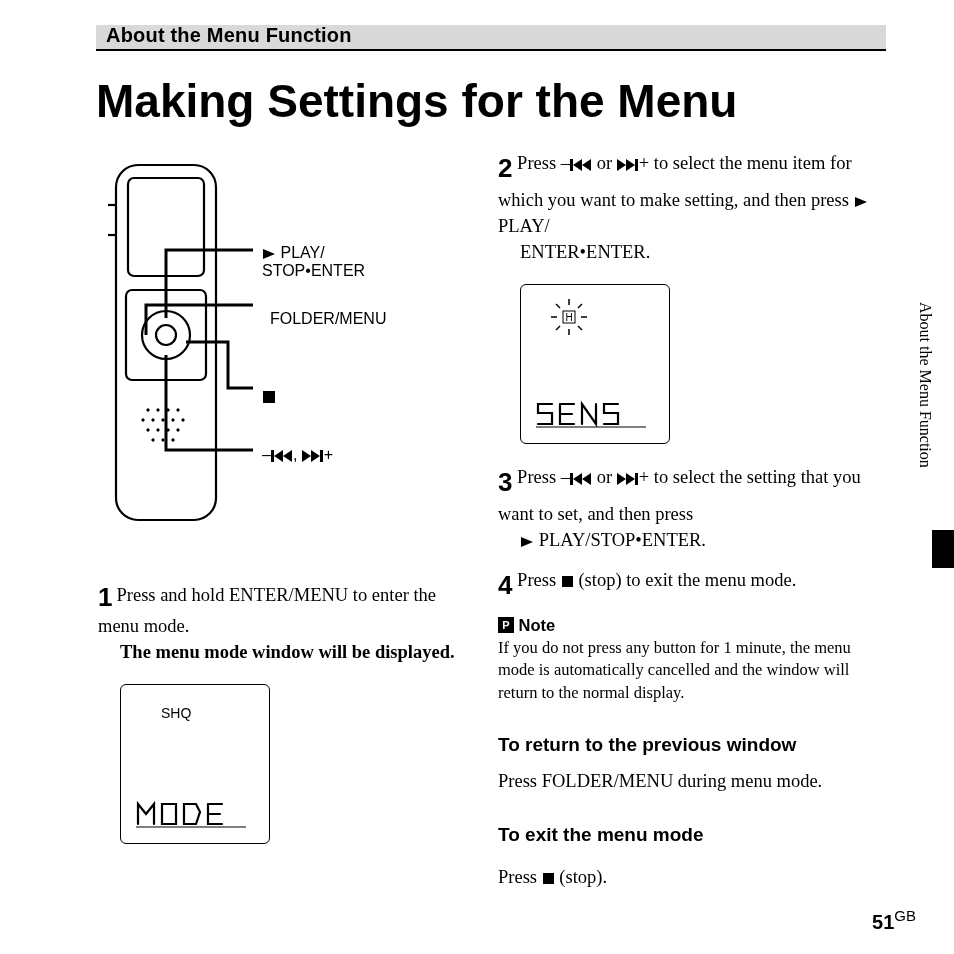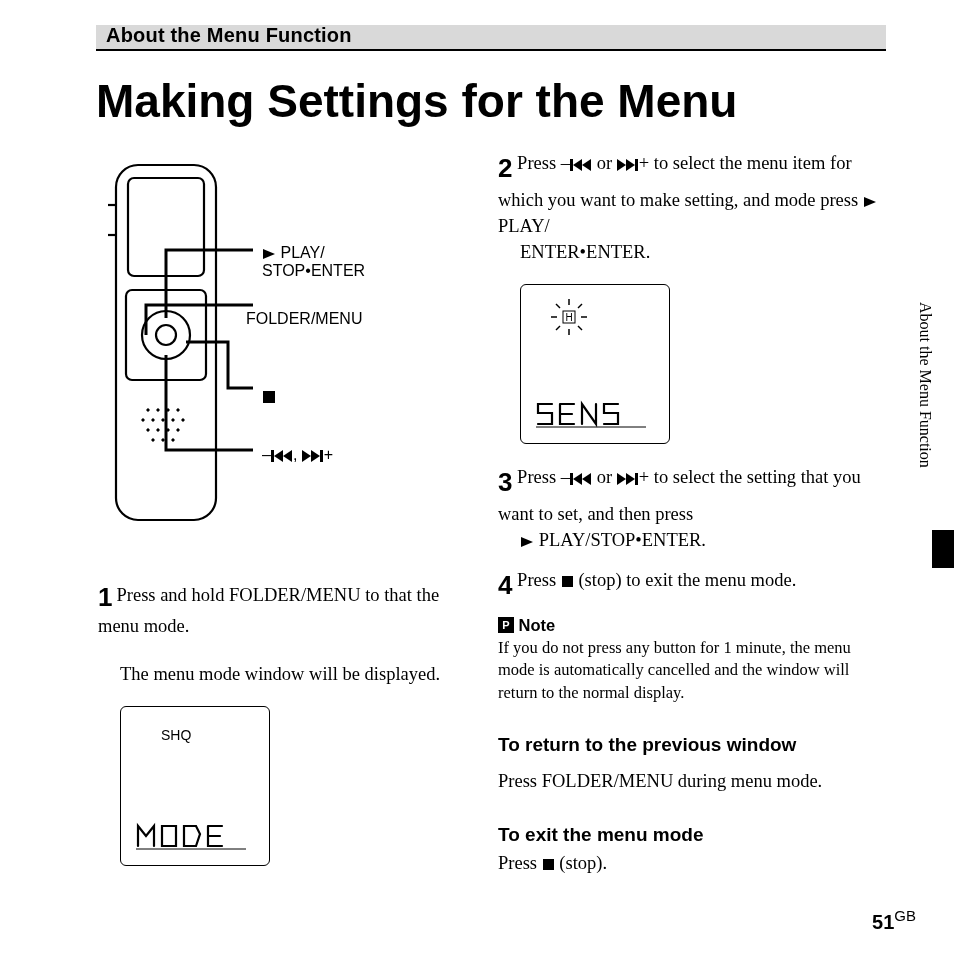--- a/index.html
+++ b/index.html
@@ -212,21 +212,21 @@
       </g>
     </svg>
 
     <div style="position:absolute; left:164px; top:94px;" class="callout-labels">
       <svg class="icon" width="14" height="12">
           <polygon points="1,1 13,6 1,11" fill="#000"></polygon>
         </svg>
       <span>PLAY/</span><br>
       <span>STOP•ENTER</span>
     </div>
-    <div style="position:absolute; left:148px; top:160px;" class="callout-labels">FOLDER/MENU</div>
+    <div style="position:absolute; left:172px; top:160px;" class="callout-labels">FOLDER/MENU</div>
     <div style="position:absolute; left:164px; top:238px;">
       <svg class="icon" width="14" height="14">
           <rect x="1" y="1" width="12" height="12" fill="#000"></rect>
         </svg>
     </div>
     <div style="position:absolute; left:164px; top:296px;" class="callout-labels">
       –<svg class="icon" width="22" height="12">
           <rect x="0" y="0" width="3" height="12" fill="#000"></rect>
           <polygon points="12,0 3,6 12,12" fill="#000"></polygon>
           <polygon points="21,0 12,6 21,12" fill="#000"></polygon>
@@ -234,22 +234,22 @@
       <svg class="icon" width="22" height="12">
           <polygon points="0,0 9,6 0,12" fill="#000"></polygon>
           <polygon points="9,0 18,6 9,12" fill="#000"></polygon>
           <rect x="18" y="0" width="3" height="12" fill="#000"></rect>
         </svg>+
     </div>
   </div>
 
   <div class="step" style="margin-top:32px;">
     <span class="step-num">1</span>
-    <span class="step-text">Press and hold FOLDER/MENU to that the menu mode.</span>
-    <div class="step-text indent" style="margin-top:22px;">The menu mode window will be displayed.</div>
+    <span class="step-text">Press and hold ENTER/MENU to enter the menu mode.</span>
+    <div class="step-text indent" style="margin-top:0;font-weight:bold;">The menu mode window will be displayed.</div>
 
     <div class="lcd-box">
       <div class="lcd-shq">SHQ</div>
       <div class="lcd-seg lcd-underline">
         <svg width="110" height="28" viewBox="0 0 110 28">
           <g stroke="#000" stroke-width="2.2" fill="none" stroke-linecap="round">
 
             <path d="M2 24 L2 4 L10 14 L18 4 L18 24"></path>
 
             <path d="M26 4 L40 4 L40 24 L26 24 Z"></path>
@@ -271,21 +271,21 @@
     <div class="step-text">
       <span class="step-num">2</span>
       <span>Press –</span><svg class="icon" width="22" height="12">
           <rect x="0" y="0" width="3" height="12" fill="#000"></rect>
           <polygon points="12,0 3,6 12,12" fill="#000"></polygon>
           <polygon points="21,0 12,6 21,12" fill="#000"></polygon>
         </svg><span> or </span><svg class="icon" width="22" height="12">
           <polygon points="0,0 9,6 0,12" fill="#000"></polygon>
           <polygon points="9,0 18,6 9,12" fill="#000"></polygon>
           <rect x="18" y="0" width="3" height="12" fill="#000"></rect>
-        </svg><span>+ to select the menu item for which you want to make setting, and mode press </span><svg class="icon" width="14" height="12">
+        </svg><span>+ to select the menu item for which you want to make setting, and then press </span><svg class="icon" width="14" height="12">
           <polygon points="1,1 13,6 1,11" fill="#000"></polygon>
         </svg><span> PLAY/</span>
     </div>
     <div class="step-text indent">ENTER•ENTER.</div>
 
     <div class="lcd-box">
       <div class="lcd-h-container">
         <svg width="40" height="40">
           <g stroke="#000" stroke-width="1.5">
             <line x1="20" y1="2" x2="20" y2="8"></line>
@@ -354,21 +354,21 @@
         <text x="8" y="12" text-anchor="middle" fill="#fff" font-family="Arial" font-size="11" font-weight="bold">P</text>
       </svg>
     <span>Note</span>
   </div>
   <div class="note-body">If you do not press any button for 1 minute, the menu mode is automatically cancelled and the window will return to the normal display.</div>
 
   <div class="sub-head">To return to the previous window</div>
   <div class="step-text" style="margin-top:12px;">Press FOLDER/MENU during menu mode.</div>
 
   <div class="sub-head">To exit the menu mode</div>
-  <div class="step-text" style="margin-top:4px;">
+  <div class="step-text" style="margin-top:18px;">
     <span>Press </span><svg class="icon" width="13" height="13">
         <rect x="1" y="1" width="11" height="11" fill="#000"></rect>
       </svg><span> (stop).</span>
   </div>
 
 </div>
 
 <div class="page-num">
   <span>51</span><sup>GB</sup>
 </div>

